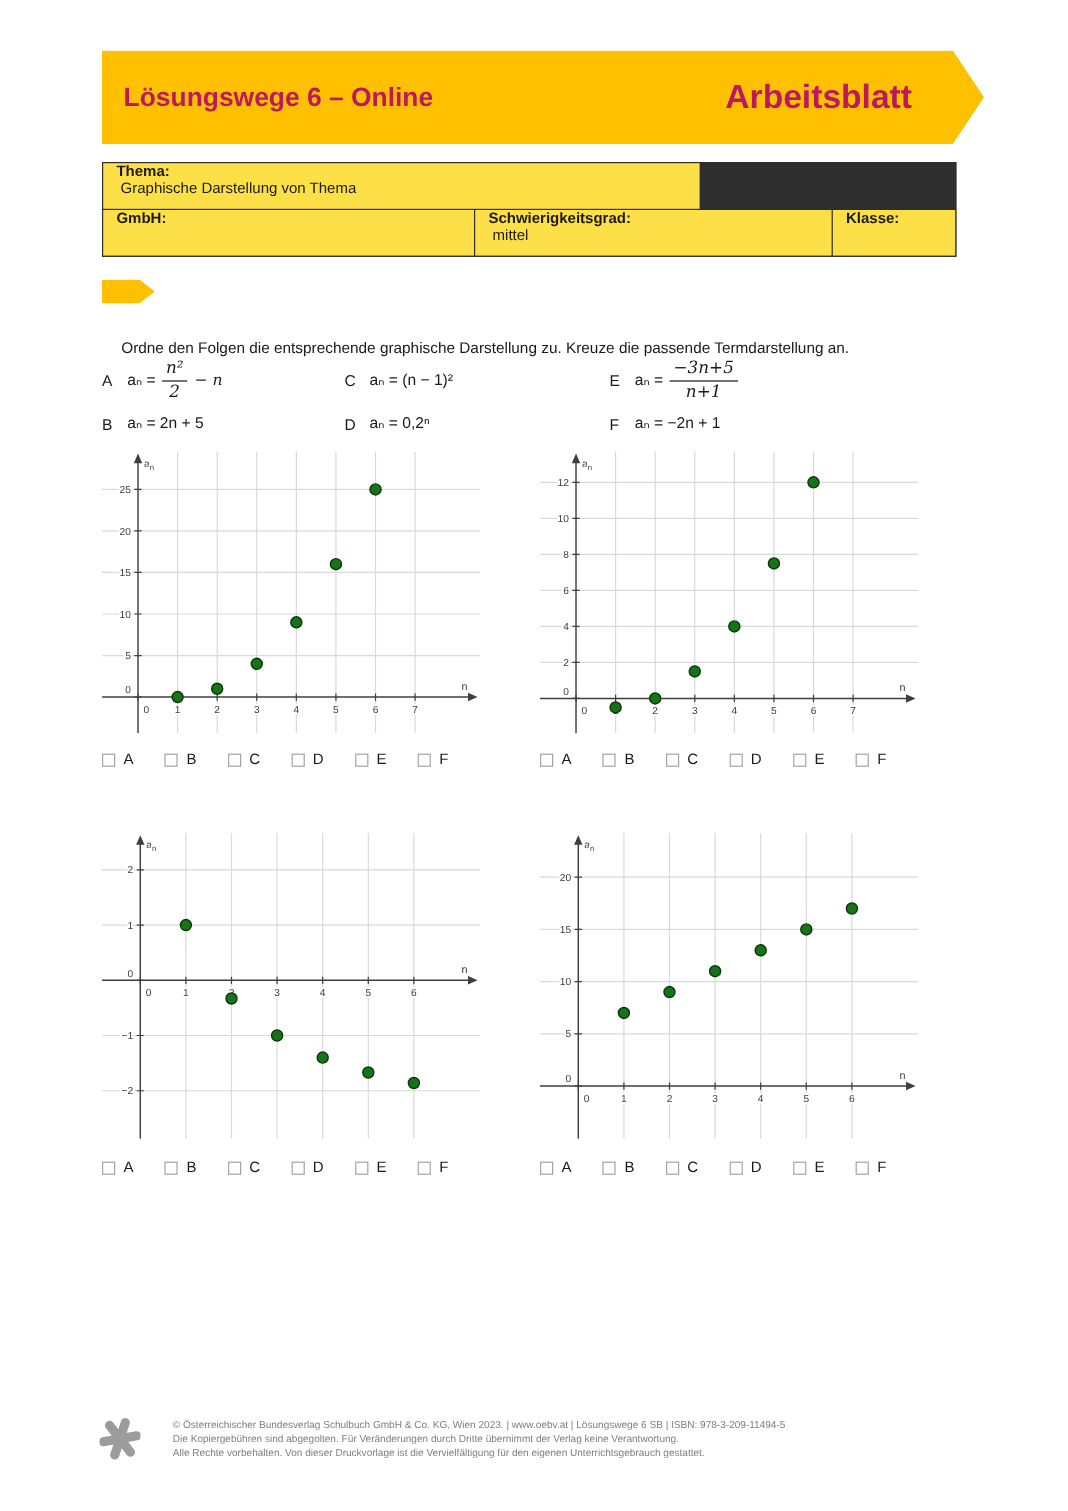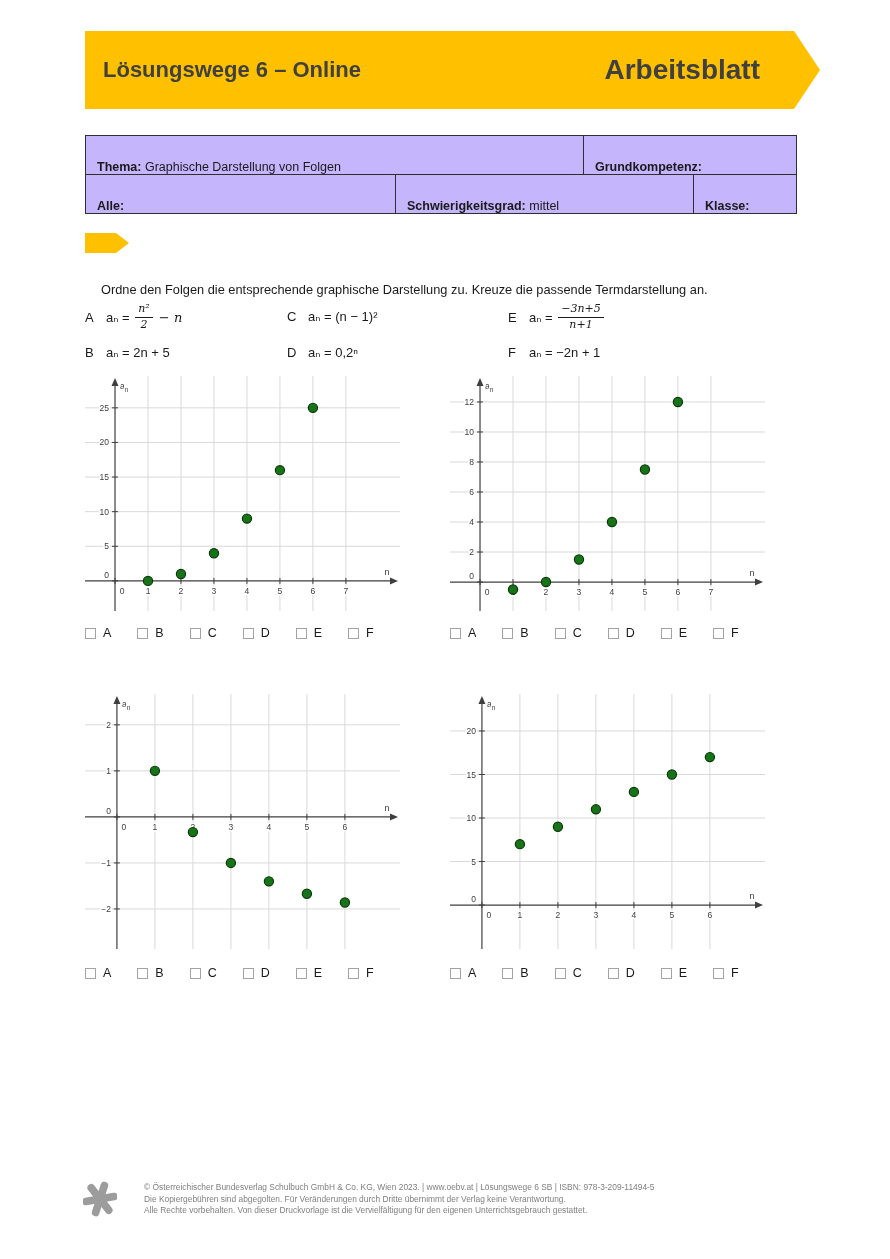--- a/index.html
+++ b/index.html
@@ -1,49 +1,49 @@
 <!DOCTYPE html>
 <html><head>
 <meta charset="utf-8">
 <style>
   html,body{margin:0;padding:0;background:#ffffff;}
   .page{position:relative;width:890px;height:1259px;background:#fff;
         font-family:"Liberation Sans","DejaVu Sans",sans-serif;color:#1a1a1a;overflow:hidden;}
 
   
-  .banner{position:absolute;left:85px;top:31px;width:735px;height:78px;background:#FFC000;
+  .banner{position:absolute;left:85px;top:42px;width:735px;height:78px;background:#FFC000;
           clip-path:polygon(0 0,calc(100% - 26px) 0,100% 50%,calc(100% - 26px) 100%,0 100%);
           display:flex;align-items:center;justify-content:space-between;
-          padding:0 60px 0 18px;box-sizing:border-box;color:#404040;font-weight:bold;}
+          padding:0 60px 0 18px;box-sizing:border-box;color:#be185d;font-weight:bold;}
   .banner .title{font-size:22px;}
   .banner .doctype{font-size:28px;}
 
   
   .info-table{position:absolute;left:85px;top:135px;width:712px;background:#2e2e2e;
               border:1px solid #2e2e2e;display:flex;flex-direction:column;gap:1px;box-sizing:border-box;}
   .info-row{display:flex;gap:1px;}
-  .cell{background:#c4b5fd;height:38px;display:flex;align-items:flex-end;padding:0 11px;
-        font-size:12.5px;box-sizing:border-box;white-space:pre;}
+  .cell{background:#fde047;height:38px;display:flex;align-items:flex-start;padding:0 11px;
+        font-size:12.5px;box-sizing:border-box;white-space:pre;flex-direction:column;}
   .cell b{font-weight:bold;}
   .c-thema{width:497px;} .c-gk{flex:1;}
   .c-name{width:309px;} .c-sg{width:297px;} .c-klasse{flex:1;}
 
   
   .badge{position:absolute;left:85px;top:233px;width:44px;height:20px;background:#FFC000;
          clip-path:polygon(0 0,calc(100% - 13px) 0,100% 50%,calc(100% - 13px) 100%,0 100%);}
   .instruction{position:absolute;left:85px;top:266px;font-size:12.8px;margin:16px;}
 
   
   .formula{position:absolute;display:flex;align-items:center;font-size:13px;}
   .flet{width:21px;flex:none;}
   .fbody{white-space:pre;display:flex;align-items:center;}
   .fbody>span{white-space:pre;}
   .mathit{font-family:"DejaVu Serif",serif;font-style:italic;}
   .frac{display:inline-block;text-align:center;font-family:"DejaVu Serif",serif;font-style:italic;
-        font-size:11px;line-height:1.15;margin:0 2px;vertical-align:middle;}
+        font-size:14px;line-height:1.15;margin:0 2px;vertical-align:middle;}
   .frac .num{display:block;border-bottom:1px solid #1a1a1a;padding:0 3px 1px;}
   .frac .den{display:block;padding-top:1px;}
   #formula-A{left:85px;top:299px;height:36px;}
   #formula-B{left:85px;top:345px;}
   #formula-C{left:287px;top:309px;}
   #formula-D{left:287px;top:345px;}
   #formula-E{left:508px;top:297px;height:40px;}
   #formula-F{left:508px;top:345px;}
 
   
@@ -70,25 +70,24 @@
 
 <div class="page">
 
   <header class="banner">
     <span class="title">Lösungswege 6 – Online</span>
     <span class="doctype">Arbeitsblatt</span>
   </header>
 
   <div class="info-table">
     <div class="info-row">
-      <div class="cell c-thema"><b>Thema:</b><span> Graphische Darstellung von Folgen</span></div>
-      <div class="cell c-gk"><b>Grundkompetenz:</b></div>
+      <div class="cell c-thema"><b>Thema:</b><span> Graphische Darstellung von Thema</span></div>
     </div>
     <div class="info-row">
-      <div class="cell c-name"><b>Alle:</b></div>
+      <div class="cell c-name"><b>GmbH:</b></div>
       <div class="cell c-sg"><b>Schwierigkeitsgrad:</b><span> mittel</span></div>
       <div class="cell c-klasse"><b>Klasse:</b></div>
     </div>
   </div>
 
   <div class="badge"></div>
   <p class="instruction">Ordne den Folgen die entsprechende graphische Darstellung zu. Kreuze die passende Termdarstellung an.</p>
 
   <div class="formula" id="formula-A">
     <span class="flet">A</span>

